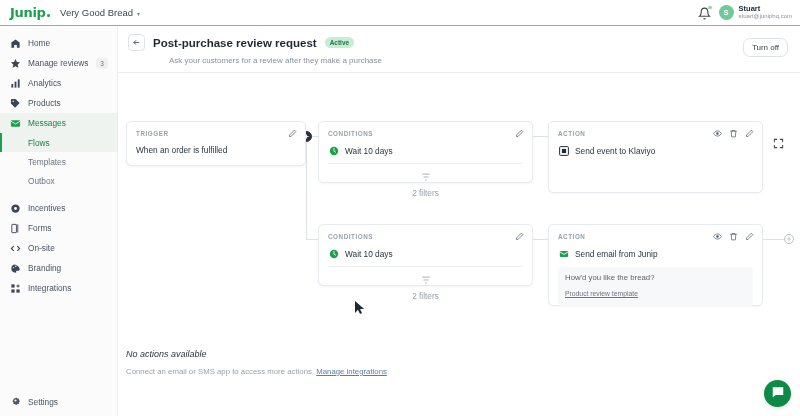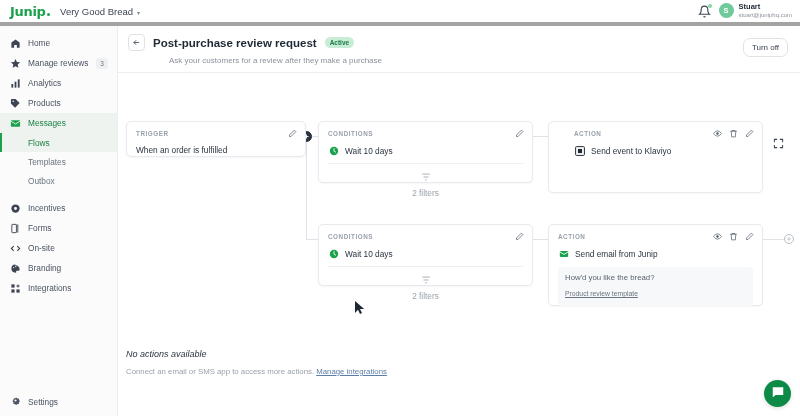--- a/index.html
+++ b/index.html
@@ -8,21 +8,21 @@
     font-family: "Liberation Sans", sans-serif;
     background: #ffffff;
     overflow: hidden;
   }
   #app { position: relative; width: 800px; height: 416px; }
 
   
   .topbar {
     position: absolute; top: 0; left: 0; width: 800px; height: 26px;
     background: #ffffff;
-    border-bottom: 4px solid #a3a3a3;
+    border-bottom: 1px solid #a3a3a3;
     display: flex; align-items: center;
     z-index: 30;
   }
   .logo {
     margin-left: 10px;
     font-size: 13px; font-weight: bold; color: #1aa14b;
     letter-spacing: -0.3px; font-family: "DejaVu Sans", sans-serif;
   }
   .logo-dot {
     display:inline-block; width:3px; height:3px; background:#1aa14b;
@@ -398,21 +398,21 @@
               <path d="M12 5v14M5 12h14"></path>
             </svg>
         </div>
 
         <div class="expand-ico" style="left:655px; top:62px;">
           <svg viewBox="0 0 24 24" width="11" height="11" fill="none" stroke="currentColor" stroke-width="2.2">
               <path d="M9 3H3v6M15 3h6v6M9 21H3v-6M15 21h6v-6"></path>
             </svg>
         </div>
 
-        <div class="card" style="left:8px; top:48px; width:180px; height:36px;">
+        <div class="card" style="left:8px; top:48px; width:180px; height:45px;">
           <div class="card-head">
             <span class="card-label">TRIGGER</span>
             <span class="card-icons">
               <span class="mini-ico">
                 <svg viewBox="0 0 24 24" width="9" height="9" fill="none" stroke="currentColor" stroke-width="2">
                     <path d="M17 3l4 4L8 20H4v-4z"></path>
                   </svg>
               </span>
             </span>
           </div>
@@ -476,21 +476,21 @@
           <div class="card-row muted">
             <span class="row-ico">
               <svg viewBox="0 0 24 24" width="10" height="10" fill="none" stroke="#9aa2ac" stroke-width="2">
                   <path d="M3 5h18M6 12h12M10 19h4"></path>
                 </svg>
             </span>
             <span>2 filters</span>
           </div>
         </div>
 
-        <div class="card" style="left:430px; top:48px; width:215px; height:72px;padding-left:16px;">
+        <div class="card" style="left:430px; top:48px; width:215px; height:72px;">
           <div class="card-head">
             <span class="card-label">ACTION</span>
             <span class="card-icons">
               <span class="mini-ico">
                 <svg viewBox="0 0 24 24" width="9" height="9" fill="none" stroke="currentColor" stroke-width="2">
                     <path d="M1.5 12S5.5 5 12 5s10.5 7 10.5 7-4 7-10.5 7S1.5 12 1.5 12z"></path>
                     <circle cx="12" cy="12" r="2.6" fill="currentColor"></circle>
                   </svg>
               </span>
               <span class="mini-ico">

